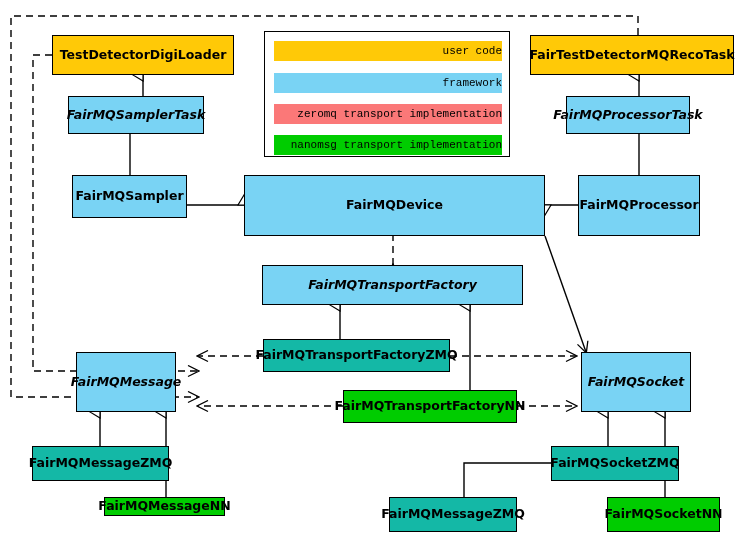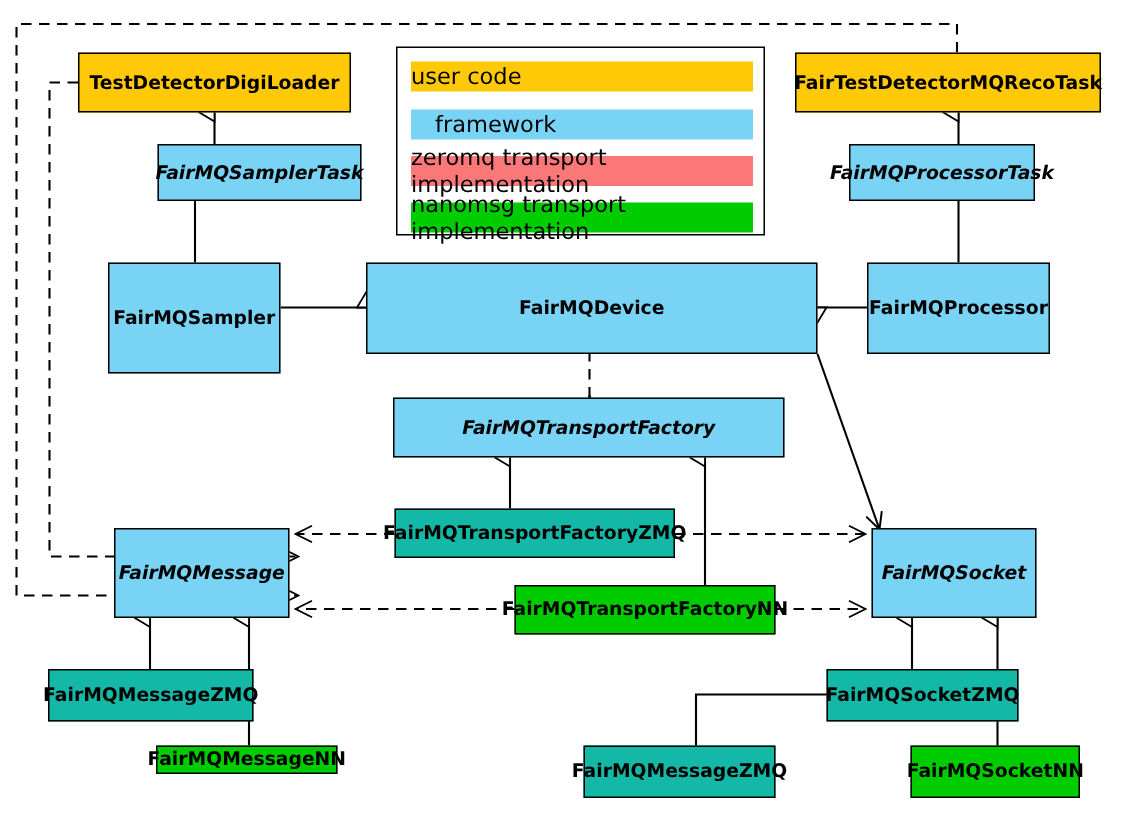--- a/index.html
+++ b/index.html
@@ -12,22 +12,22 @@
            font-size:12.5px;color:#000;line-height:1.15;padding:2px 4px;}
   .c-user{background:#FFC907;}
   .c-fw{background:#79D3F4;}
   .c-zmq{background:#14b8a6;}
   .c-nn{background:#00CC00;}
   .bold{font-weight:bold;}
   .ital{font-style:italic;font-weight:bold;}
   .legend-panel{position:absolute;left:264px;top:31px;width:246px;height:126px;
                 background:#ffffff;border:1.6px solid #000;box-sizing:border-box;}
   .legend-row{position:absolute;left:9px;width:228px;height:20px;
-              display:flex;align-items:center;justify-content:flex-start;
-              font-size:15px;color:#000;box-sizing:border-box;}
+              display:flex;align-items:center;justify-content:flex-end;
+              font-size:11px;color:#000;box-sizing:border-box;font-family:Liberation Mono, monospace;}
 </style>
 </head>
 <body>
 
 <div id="diagram">
 
   <svg viewBox="0 0 748 549">
     <defs>
       <marker id="hollowtri-up" markerWidth="14" markerHeight="12" refX="7" refY="11" orient="auto-start-reverse" markerUnits="userSpaceOnUse">
         <path d="M7,1 L13,11 L1,11 Z" fill="#ffffff" stroke="#000" stroke-width="1.2"></path>
@@ -85,45 +85,45 @@
       <span>nanomsg transport implementation</span>
     </div>
   </div>
 
   <div class="nodebox c-user bold" style="left:52px;top:35px;width:182px;height:40px;">
     <span>TestDetectorDigiLoader</span>
   </div>
   <div class="nodebox c-user bold" style="left:530px;top:35px;width:204px;height:40px;">
     <span>FairTestDetectorMQRecoTask</span>
   </div>
-  <div class="nodebox c-fw ital" style="left:68px;top:96px;width:136px;height:38px;margin-left:37px;">
+  <div class="nodebox c-fw ital" style="left:68px;top:96px;width:136px;height:38px;">
     <span>FairMQSamplerTask</span>
   </div>
   <div class="nodebox c-fw ital" style="left:566px;top:96px;width:124px;height:38px;">
     <span>FairMQProcessorTask</span>
   </div>
-  <div class="nodebox c-fw bold" style="left:72px;top:175px;width:115px;height:74px;">
+  <div class="nodebox c-fw bold" style="left:72px;top:175px;width:115px;height:43px;">
     <span>FairMQSampler</span>
   </div>
   <div class="nodebox c-fw bold" style="left:244px;top:175px;width:301px;height:61px;">
     <span>FairMQDevice</span>
   </div>
   <div class="nodebox c-fw bold" style="left:578px;top:175px;width:122px;height:61px;">
     <span>FairMQProcessor</span>
   </div>
   <div class="nodebox c-fw ital" style="left:262px;top:265px;width:261px;height:40px;">
     <span>FairMQTransportFactory</span>
   </div>
   <div class="nodebox c-zmq bold" style="left:263px;top:339px;width:187px;height:33px;">
     <span>FairMQTransportFactoryZMQ</span>
   </div>
   <div class="nodebox c-nn bold" style="left:343px;top:390px;width:174px;height:33px;">
     <span>FairMQTransportFactoryNN</span>
   </div>
-  <div class="nodebox c-fw ital" style="left:76px;top:352px;width:117px;height:60px;">
+  <div class="nodebox c-fw ital" style="left:76px;top:352px;width:100px;height:60px;">
     <span>FairMQMessage</span>
   </div>
   <div class="nodebox c-fw ital" style="left:581px;top:352px;width:110px;height:60px;">
     <span>FairMQSocket</span>
   </div>
   <div class="nodebox c-zmq bold" style="left:32px;top:446px;width:137px;height:35px;">
     <span>FairMQMessageZMQ</span>
   </div>
   <div class="nodebox c-nn bold" style="left:104px;top:497px;width:121px;height:19px;">
     <span>FairMQMessageNN</span>

